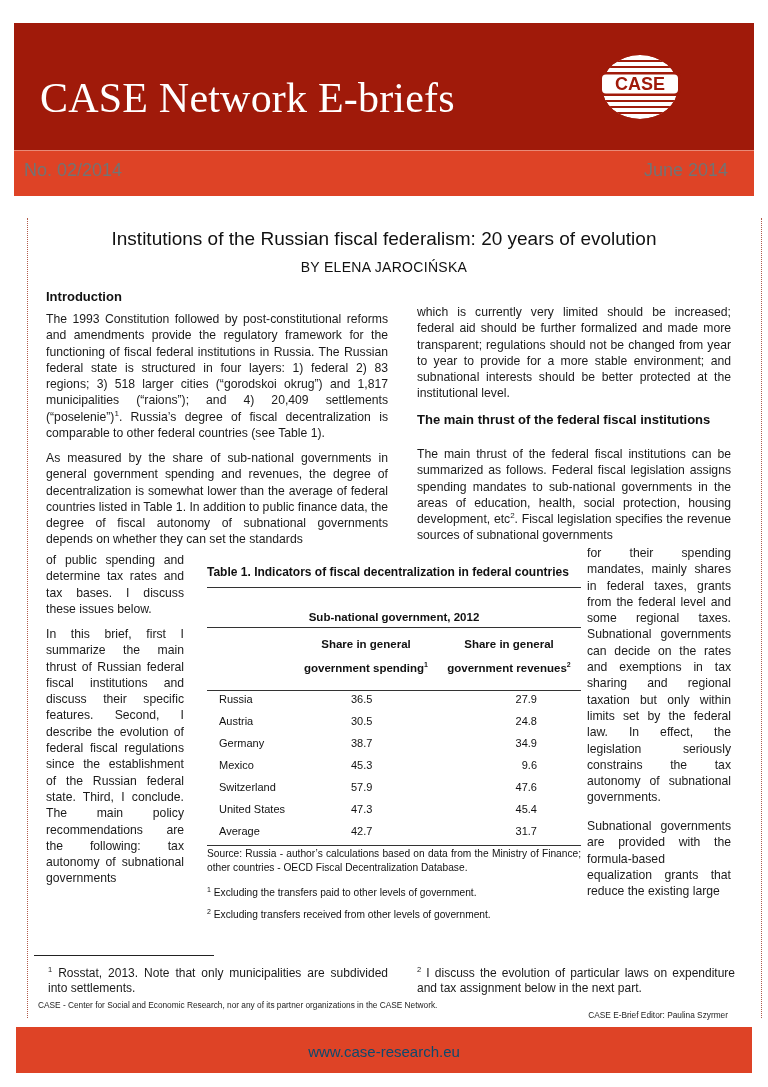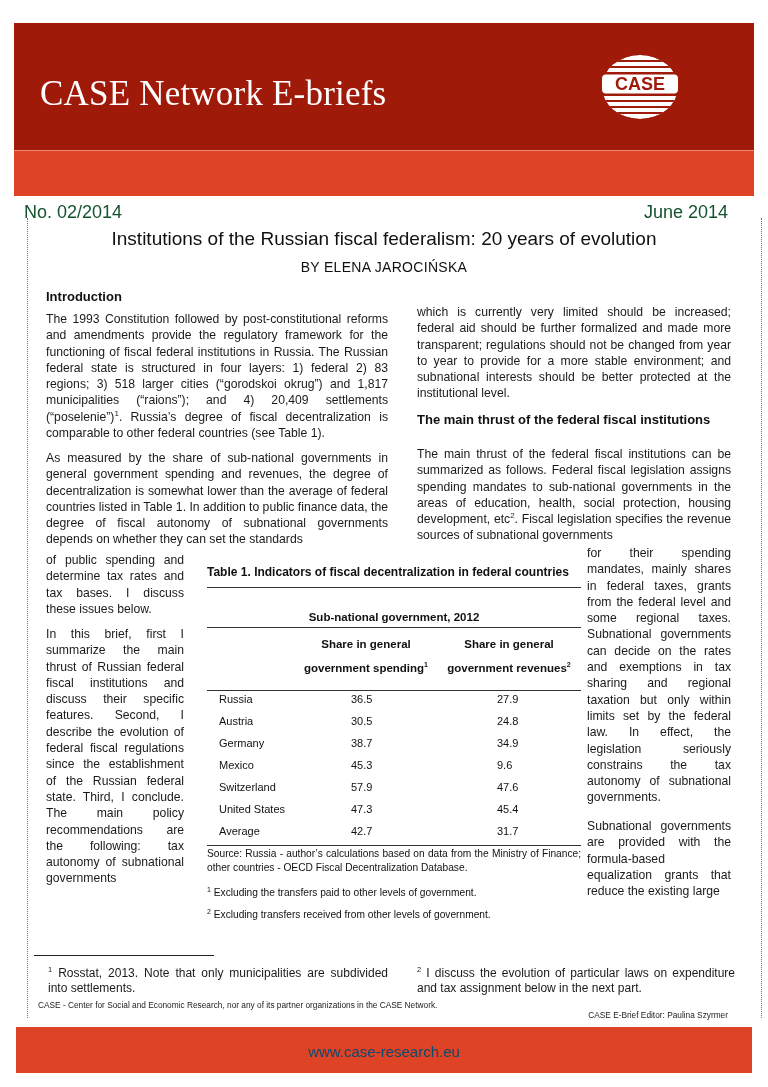--- a/index.html
+++ b/index.html
@@ -5,34 +5,33 @@
   * { box-sizing: border-box; margin: 0; padding: 0; }
   html, body { width: 768px; height: 1087px; background: #ffffff; overflow: hidden; }
   body { position: relative; font-family: "Liberation Sans", sans-serif; color: #111; }
 
   .banner-top {
     position: absolute; left: 14px; top: 23px; width: 740px; height: 127px;
     background: #a01a0a;
   }
   .banner-title {
     position: absolute; left: 40px; top: 74px;
-    font-family: "Liberation Serif", serif; font-size: 35px; color: #ffffff;
+    font-family: "Liberation Serif", serif; font-size: 42px; color: #ffffff;
     letter-spacing: 0.2px; white-space: nowrap;
   }
   .logo {
     position: absolute; left: 585px; top: 54px; width: 110px; height: 66px;
   }
   .banner-bottom {
     position: absolute; left: 14px; top: 150px; width: 740px; height: 46px;
     background: #de4326; border-top: 1px solid #e98a77;
   }
   .issue-no, .issue-date {
-    position: absolute; top: 160px; font-size: 18px; color: #14532d; white-space: nowrap;
+    position: absolute; top: 160px; font-size: 18px; color: #737373; white-space: nowrap;
     font-family: "Liberation Sans Narrow", "Liberation Sans", sans-serif;
-    margin-top: 42px;
   }
   .issue-no { left: 24px; }
   .issue-date { right: 40px; }
 
   .dotted-left, .dotted-right {
     position: absolute; top: 218px; height: 800px; width: 0;
     border-left: 1.5px dotted #b05a4a;
   }
   .dotted-left { left: 27px; }
   .dotted-right { left: 761px; }
@@ -61,21 +60,21 @@
     position: absolute; left: 207px; width: 374px; text-align: center;
     font-size: 11.5px; font-weight: bold; white-space: nowrap; margin-top: 12px;
   }
   .colhead {
     position: absolute; width: 150px; text-align: center; font-size: 11.5px; font-weight: bold; white-space: nowrap;
   }
   .colhead sup { font-size: 7px; }
   .trow { position: absolute; left: 211px; width: 374px; height: 22px; font-size: 11px; }
   .trow .c0 { position: absolute; left: 8px; top: 0; }
   .trow .c1 { position: absolute; left: 140px; width: 40px; top: 0; text-align: left; }
-  .trow .c2 { position: absolute; left: 286px; width: 40px; top: 0; text-align: left; }
+  .trow .c2 { position: absolute; left: 286px; width: 40px; top: 0; text-align: right; }
   .tnote { position: absolute; left: 207px; width: 374px; font-size: 10.2px; line-height: 13.5px; text-align: justify; }
   .tnote sup { font-size: 7px; }
 
   .fn-rule { position: absolute; left: 34px; top: 955px; width: 180px; border-top: 1px solid #222; }
   .fn { position: absolute; font-size: 12px; line-height: 15px; color: #1a1a1a; text-align: justify; }
   .fn sup { font-size: 7.5px; }
   .disclaimer { position: absolute; left: 38px; top: 1000px; font-size: 8.3px; line-height: 10.5px; color: #222; white-space: nowrap; }
   .editor { position: absolute; right: 40px; top: 1010px; font-size: 8.3px; color: #222; white-space: nowrap; margin-left: 38px; }
 
   .footer-bar {

